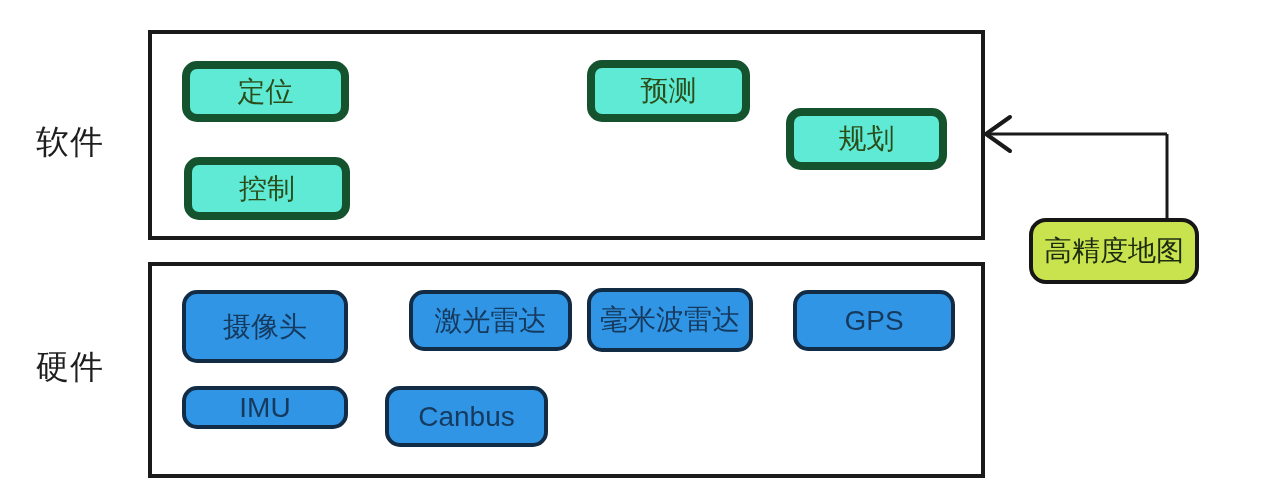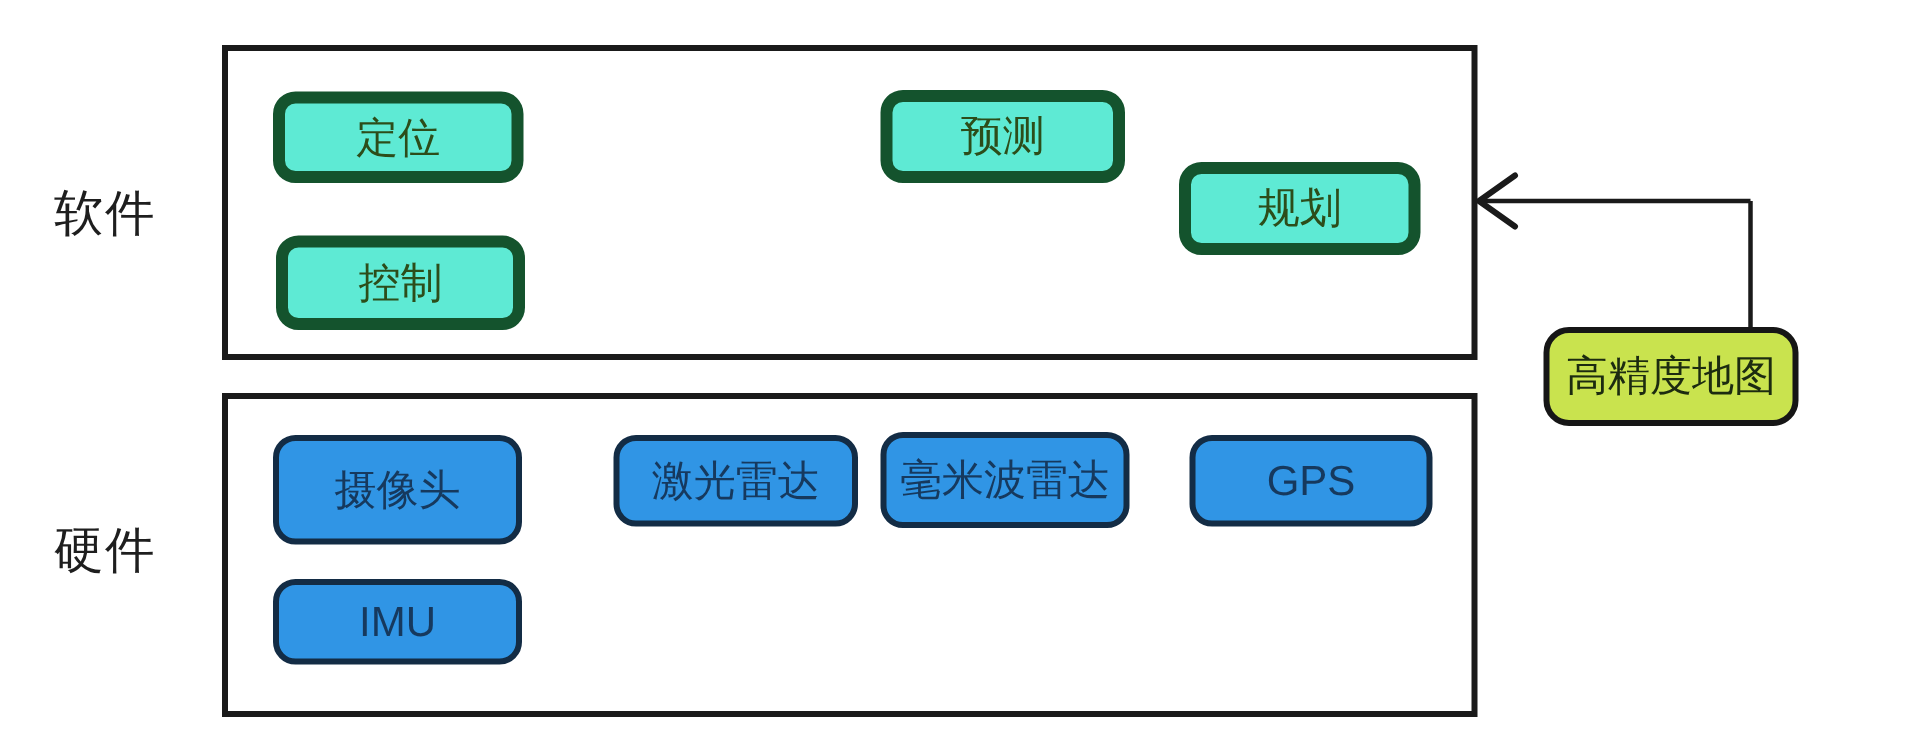--- a/index.html
+++ b/index.html
@@ -66,21 +66,21 @@
   .n-per   { left: 234px; top: 27px;  width: 164px; height: 61px; }
   .n-pre   { left: 435px; top: 26px;  width: 163px; height: 62px; }
   .n-plan  { left: 634px; top: 26px;  width: 161px; height: 62px; margin-top: 48px; }
   .n-ctrl  { left: 32px;  top: 123px; width: 166px; height: 63px; }
 
   
   .n-cam   { left: 30px;  top: 24px;  width: 166px; height: 73px; font-family: Liberation Serif, serif; }
   .n-lidar { left: 233px; top: 24px;  width: 163px; height: 61px; margin-left: 24px; }
   .n-mmw   { left: 435px; top: 22px;  width: 166px; height: 64px; }
   .n-gps   { left: 641px; top: 24px;  width: 162px; height: 61px; }
-  .n-imu   { left: 30px;  top: 120px; width: 166px; height: 57px; }
+  .n-imu   { left: 30px;  top: 120px; width: 166px; height: 43px; }
   .n-can   { left: 233px; top: 120px; width: 163px; height: 61px; }
 
   
   .node.yellow {
     left: 1029px; top: 218px; width: 170px; height: 66px;
     background: #c9e34e;
     border: 4px solid #161616;
     border-radius: 17px;
     color: #1c2b10;
     font-size: 28px;
@@ -108,20 +108,21 @@
     <div class="node green n-plan">规划</div>
     <div class="node green n-ctrl">控制</div>
   </div>
 
   <div class="container-box hardware">
     <div class="node blue n-cam">摄像头</div>
     <div class="node blue n-lidar">激光雷达</div>
     <div class="node blue n-mmw">毫米波雷达</div>
     <div class="node blue n-gps">GPS</div>
     <div class="node blue n-imu">IMU</div>
+    <div class="node blue n-can">Canbus</div>
   </div>
 
   <svg class="arrow-layer" viewBox="0 0 1280 501" xmlns="http://www.w3.org/2000/svg">
 
     <path d="M 1167 218 L 1167 134" fill="none" stroke="#1a1a1a" stroke-width="3"></path>
 
     <path d="M 1167 134 L 989 134" fill="none" stroke="#1a1a1a" stroke-width="3"></path>
 
     <path d="M 1010 117 L 986 134 L 1010 151" fill="none" stroke="#1a1a1a" stroke-width="4" stroke-linecap="round" stroke-linejoin="round"></path>
   </svg>

